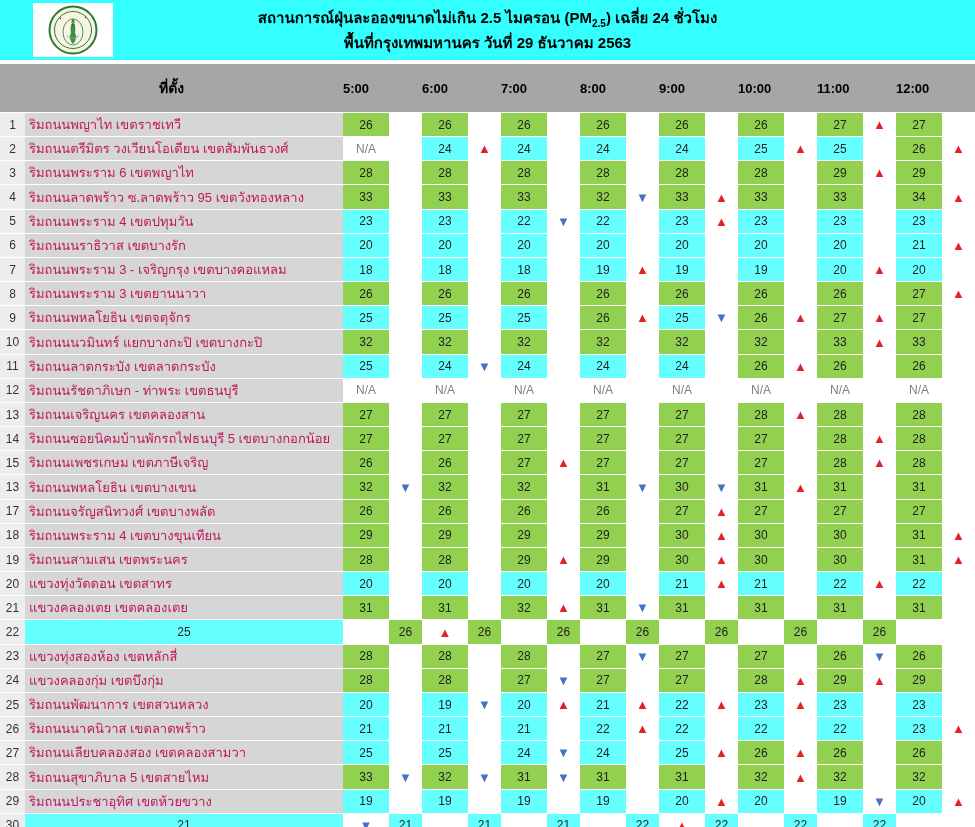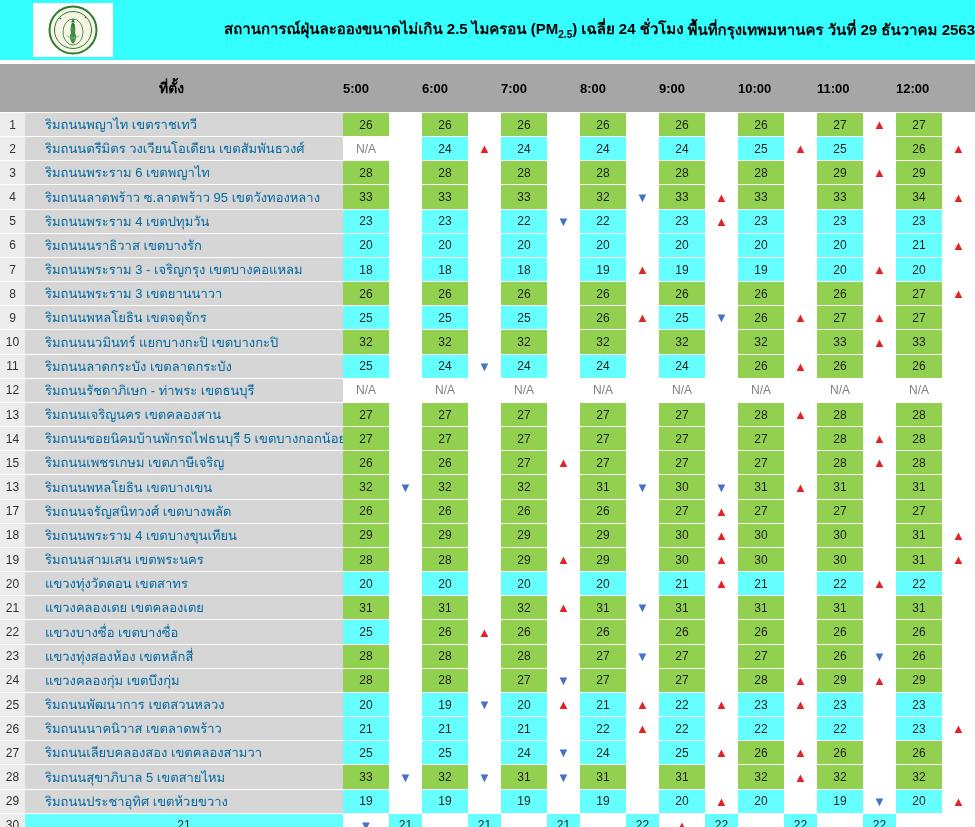--- a/index.html
+++ b/index.html
@@ -1,42 +1,42 @@
 <!DOCTYPE html>
 <html style="--band: #33FFFF; --cyan: #66FFFF; --green: #92D050; --hdrgray: #A6A6A6; --namegray: #D6D6D6; --numgray: #EDEDED; --red: #E32227; --blue: #4472C4;"><head>
 <meta charset="utf-8">
 <style>
   html,body{margin:0;padding:0;}
   body{font-family:"Liberation Sans","DejaVu Sans",sans-serif;background:#fff;}
   .page{position:relative;width:975px;height:827px;overflow:hidden;background:#fff;}
 
   
   .title-band{height:60px;background:var(--band,#33FFFF);position:relative;
-    display:flex;flex-direction:row;align-items:center;justify-content:flex-end;gap:4px;}
+    display:flex;flex-direction:column;align-items:center;justify-content:center;gap:4px;}
   .title-line{font-size:15px;font-weight:bold;color:#000;line-height:1.2;}
   .title-line sub{font-size:10px;}
   .logo-box{position:absolute;left:33px;top:3px;width:80px;height:54px;background:#fff;
     display:flex;align-items:center;justify-content:center;}
 
   .gap4{height:4px;background:#fff;}
   .gap1{height:1px;background:#fff;}
 
   
   .col-header{height:48px;background:var(--hdrgray,#A6A6A6);display:grid;
     grid-template-columns:343px repeat(8,79px);align-items:center;}
   .loc-h{text-align:center;font-size:14px;font-weight:bold;color:#000;}
   .time-h{font-size:13px;font-weight:bold;color:#000;}
   .time-h span{display:inline-block;width:46px;text-align:left;}
 
   
   .rows{display:grid;grid-template-rows:repeat(30,1fr);height:725px;}
   .trow{display:grid;grid-template-columns:25px 318px repeat(8,46px 33px);}
   .cell{box-sizing:border-box;border-bottom:1px solid #fff;display:flex;align-items:center;overflow:hidden;}
   .num{background:var(--numgray,#EDEDED);justify-content:center;font-size:12px;color:#333;}
-  .name{background:var(--namegray,#D6D6D6);padding-left:20px;font-size:13px;color:#0369a1;white-space:nowrap;}
+  .name{background:var(--namegray,#D6D6D6);padding-left:4px;font-size:13px;color:#be185d;white-space:nowrap;}
   .val{justify-content:center;font-size:12px;color:#1f1f1f;}
   .val.g{background:var(--green,#92D050);}
   .val.c{background:var(--cyan,#66FFFF);}
   .val.n{background:#FFFFFF;color:#808080;}
   .ind{background:#FFFFFF;justify-content:center;font-size:13px;line-height:1;}
   .ind.up{color:var(--red,#E32227);}
   .ind.down{color:var(--blue,#4472C4);}
 
   .bottom-strip{height:2px;background:var(--cyan,#66FFFF);}
 </style>
@@ -495,21 +495,20 @@
         <div class="cell ind"></div>
         <div class="cell val g">31</div>
         <div class="cell ind"></div>
         <div class="cell val g">31</div>
         <div class="cell ind"></div>
         <div class="cell val g">31</div>
         <div class="cell ind"></div>
       </div>
       <div class="trow">
         <div class="cell num">22</div>
-        <div class="cell name">แขวงบางซื่อ เขตบางซื่อ</div>
         <div class="cell val c">25</div>
         <div class="cell ind"></div>
         <div class="cell val g">26</div>
         <div class="cell ind up">▲</div>
         <div class="cell val g">26</div>
         <div class="cell ind"></div>
         <div class="cell val g">26</div>
         <div class="cell ind"></div>
         <div class="cell val g">26</div>
         <div class="cell ind"></div>

